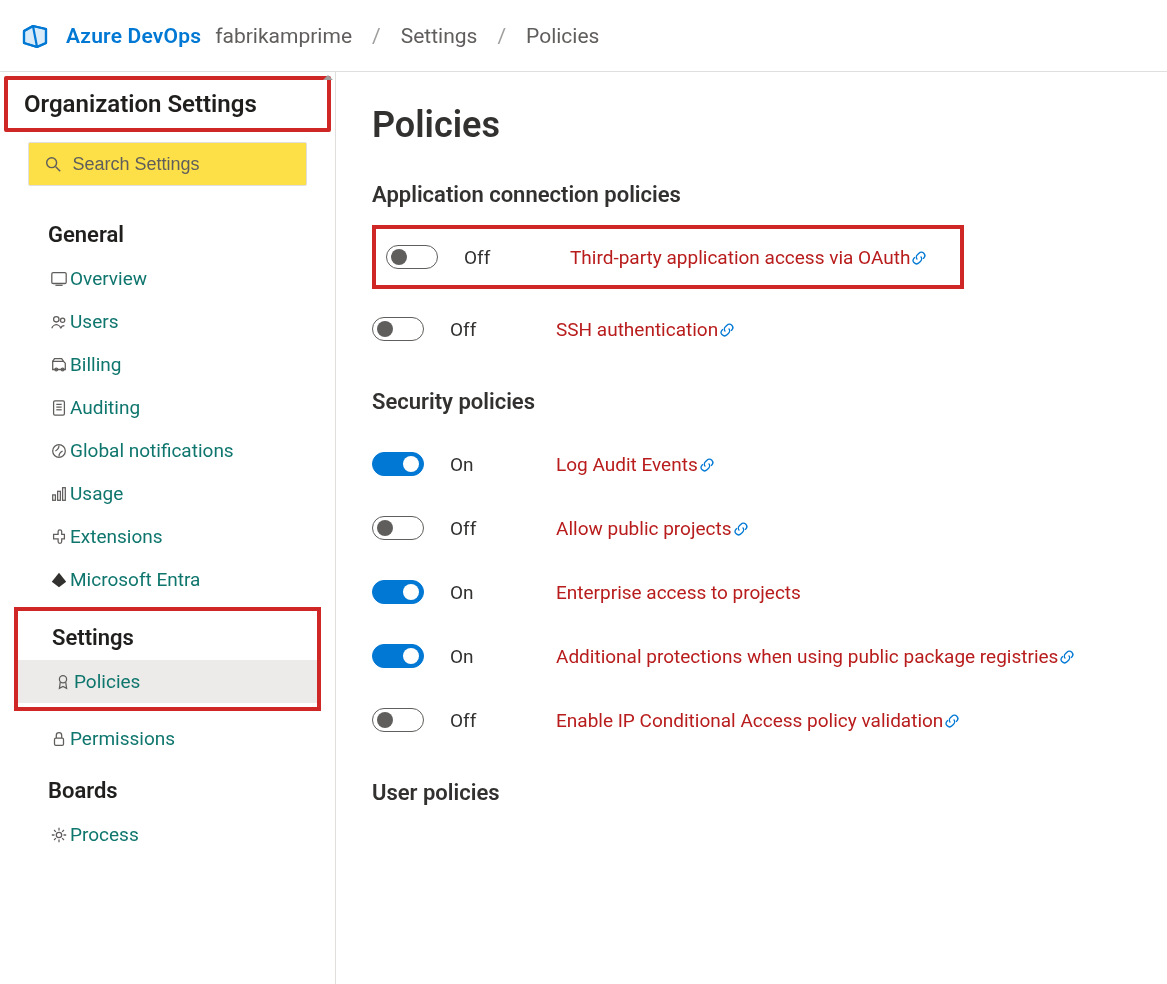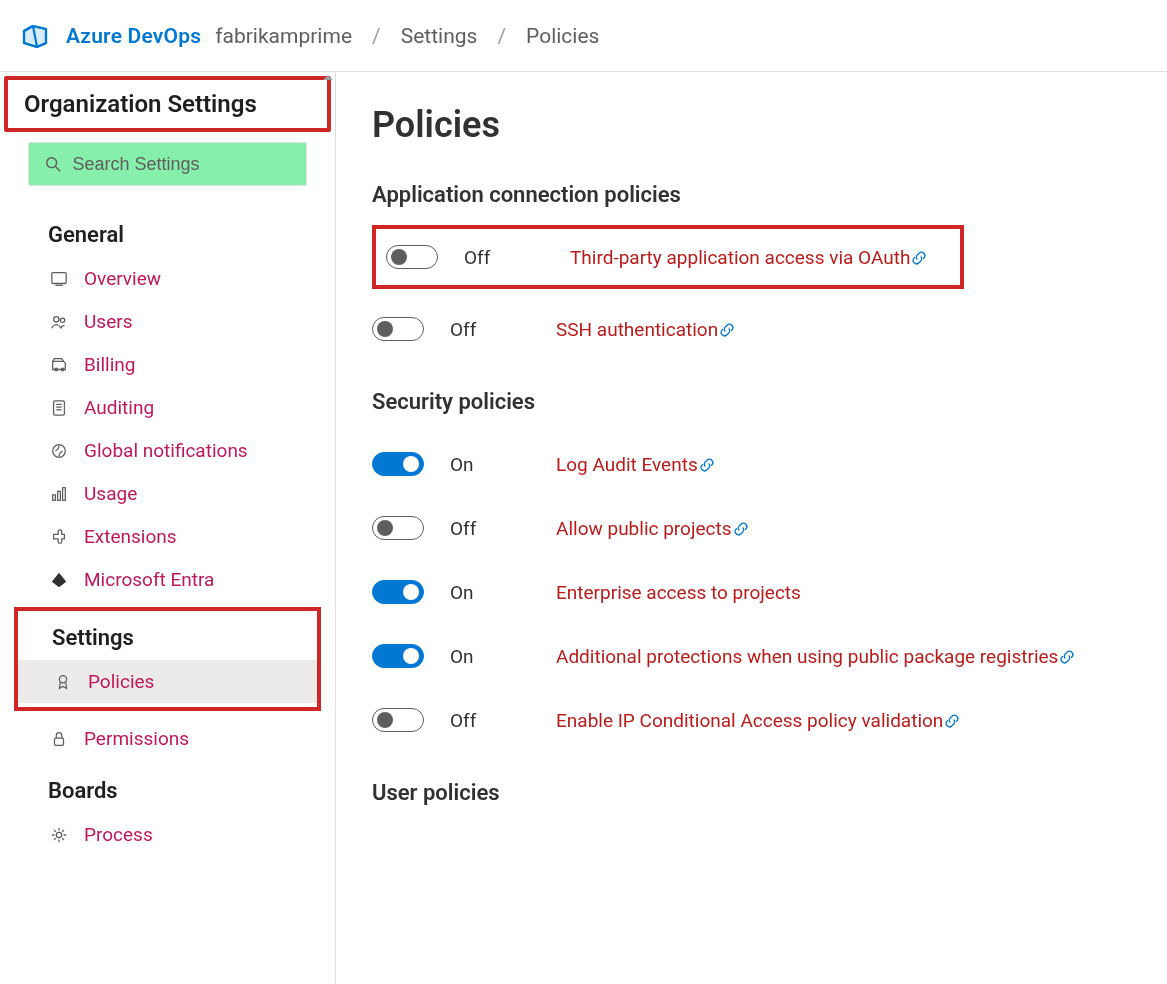--- a/index.html
+++ b/index.html
@@ -62,41 +62,41 @@
   }
   .highlight-box {
     border: 4px solid #cf2626;
     border-radius: 2px;
   }
   .highlight-box.header-box { padding: 10px 16px; margin: 4px 4px 0 4px; }
 
   .search-wrap { padding: 10px 28px 18px 28px; }
   .search {
     display: flex; align-items: center; gap: 10px;
-    background: #86efac;
+    background: #fde047;
     border: 1px solid #e1dfdd;
     border-radius: 2px;
     height: 44px;
     padding: 0 14px;
     color: #605e5c;
   }
   .search input {
     border: 0; outline: 0; background: transparent;
     font-size: 18px; color: #323130; width: 100%;
   }
   .search input::placeholder { color: #605e5c; }
 
   .sb-group-title {
     font-size: 22px; font-weight: 600; color: #201f1e;
     padding: 18px 48px 10px 48px;
   }
   .sb-item {
-    display: flex; align-items: center; gap: 14px;
+    display: flex; align-items: center; gap: 0;
     padding: 10px 30px 10px 48px;
-    font-size: 19px; color: #be185d;
+    font-size: 19px; color: #0f766e;
     cursor: pointer;
     text-align: center;
   }
   .sb-item.active { background: #edebe9; }
   .sb-icon {
     width: 22px; height: 22px;
     display: inline-flex; align-items: center; justify-content: center;
     color: #605e5c;
   }
 

